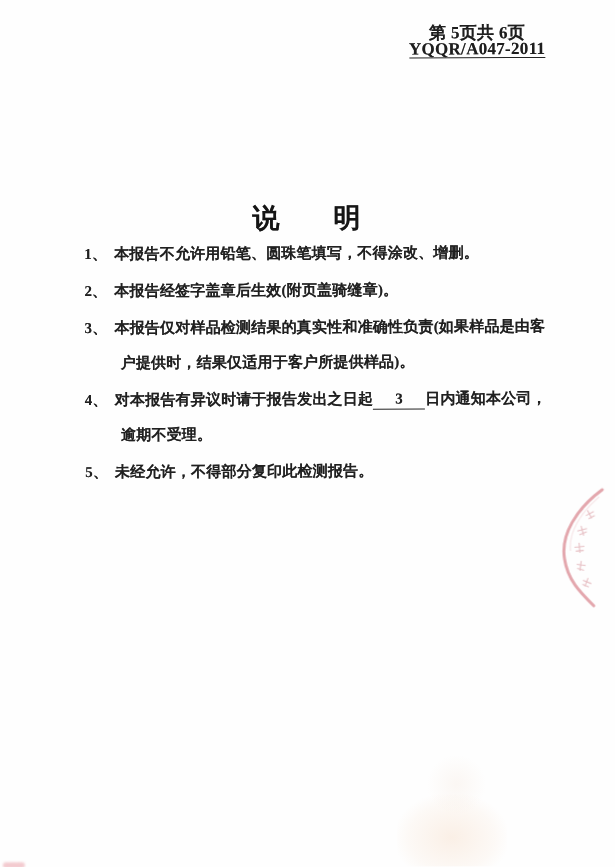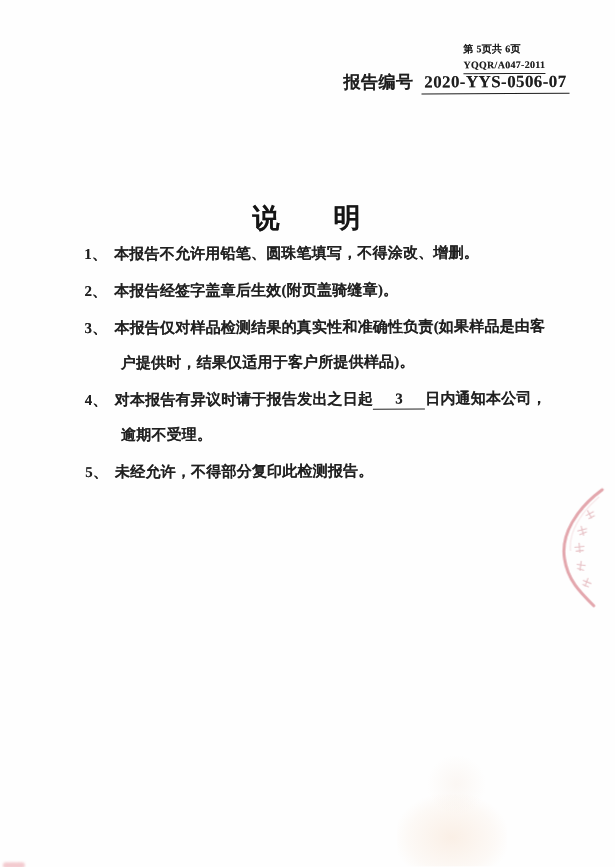--- a/index.html
+++ b/index.html
@@ -18,24 +18,24 @@
   }
   .content {
     position: absolute;
     inset: 0;
     transform: rotate(-0.25deg);
     transform-origin: 50% 50%;
   }
   
   .header {
     position: absolute;
-    top: 42px;
+    top: 26px;
     right: 68px;
-    text-align: left;
-    font-size: 10px;
+    text-align: center;
+    font-size: 17px;
     font-weight: 700;
     line-height: 16px;
     letter-spacing: 0.3px;
     text-shadow: 0 0 0.4px rgba(20,20,20,0.55);
   }
   .form-code {
     display: inline-block;
     border-bottom: 1.4px solid #232323;
     padding-bottom: 0px;
   }
@@ -143,24 +143,20 @@
 <div class="page">
   <div class="content">
 
     <div class="header">
       <div>第 5页共 6页</div>
       <div>
         <span class="form-code">YQQR/A047-2011</span>
       </div>
     </div>
 
-    <div class="report-line">
-      <span>报告编号</span>
-      <span class="report-no">2020-YYS-0506-07</span>
-    </div>
 
     <h1 class="title">说　　明</h1>
 
     <ol class="notes">
       <li>
         <span class="num">1、</span><span>本报告不允许用铅笔、圆珠笔填写，不得涂改、增删。</span>
       </li>
       <li>
         <span class="num">2、</span><span>本报告经签字盖章后生效(附页盖骑缝章)。</span>
       </li>

